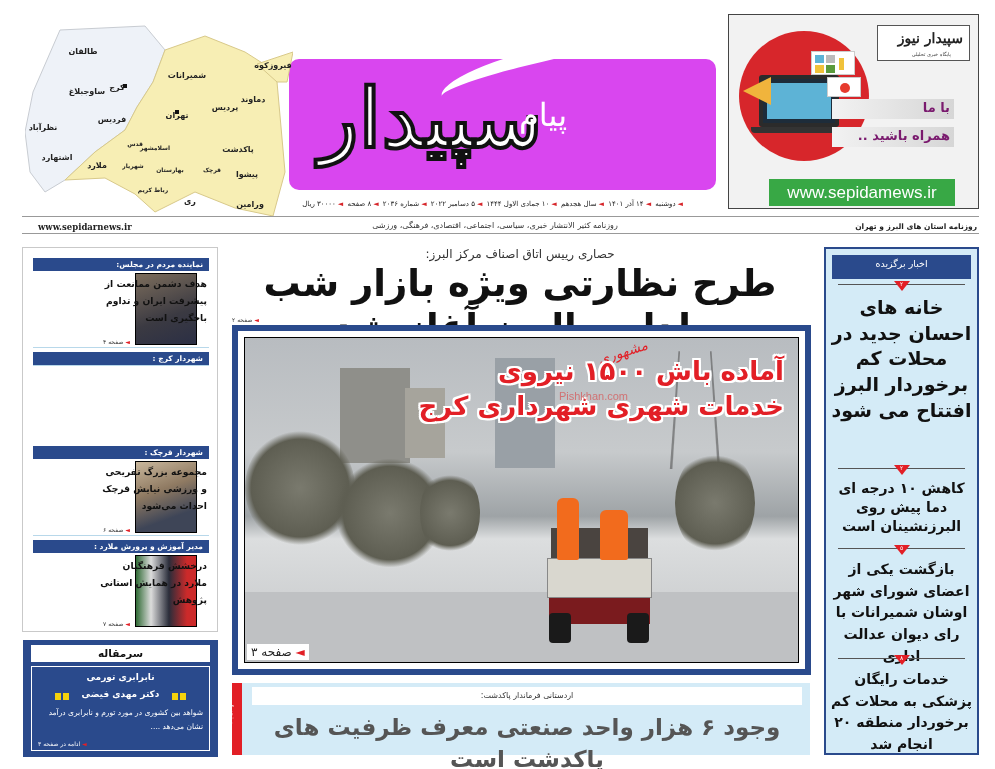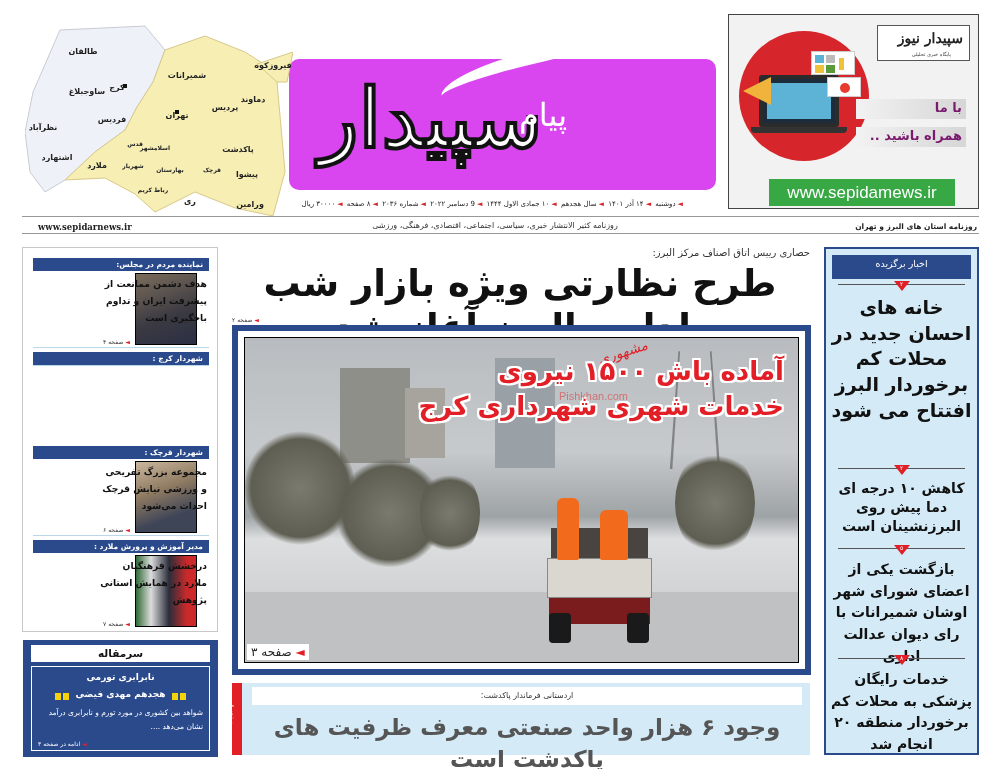--- a/index.html
+++ b/index.html
@@ -15,21 +15,21 @@
   .ad-screen .scr { position: absolute; inset: 4px; background: #5db3d6; }
   .ad-base { left: 22px; top: 112px; width: 96px; height: 6px; background: #333; border-radius: 0 0 4px 4px; }
   .ad-card1 { left: 82px; top: 36px; width: 44px; height: 24px; background: #fff; border: 1px solid #ccc; }
   .ad-card1 i { position: absolute; width: 9px; height: 8px; }
   .ad-card2 { left: 98px; top: 62px; width: 34px; height: 20px; background: #fff; border: 1px solid #ccc; }
   .ad-card2 i { position: absolute; left: 12px; top: 5px; width: 10px; height: 10px; border-radius: 50%; background: #e63b2e; }
   .ad-mega { left: 14px; top: 62px; width: 0; height: 0; border-top: 14px solid transparent; border-bottom: 14px solid transparent; border-right: 28px solid #f0b43c; }
   .ad-logo { left: 148px; top: 10px; width: 93px; height: 36px; background: #fff; border: 1px solid #555; }
   .ad-logo .lg { position: absolute; right: 6px; top: 4px; font-family: "DejaVu Serif", serif; font-weight: bold; font-size: 14px; color: #222; }
   .ad-logo .sm { position: absolute; right: 18px; bottom: 3px; font-size: 5px; color: #444; }
-  .ad-strip { right: 12px; width: 110px; height: 20px; background: linear-gradient(to left, #d6d6d6, #f2f2f2); }
+  .ad-strip { right: 24px; width: 122px; height: 20px; background: linear-gradient(to left, #d6d6d6, #f2f2f2); }
   .ad-strip span { position: absolute; right: 4px; top: 1px; font-size: 13px; font-weight: bold; color: #7a1a6e; }
   .ad-url { left: 40px; top: 164px; width: 186px; height: 27px; background: #38a845; color: #fff; font-family: "Liberation Sans", sans-serif; font-size: 17px; text-align: center; line-height: 27px; direction: ltr; }
 
   .masthead { left: 289px; top: 59px; width: 427px; height: 131px; background: #d946ef; border-radius: 10px; overflow: visible; }
   .mast-main { left: 30px; top: 18px; font-family: "DejaVu Serif", serif; font-size: 82px; font-weight: bold; color: #fff; -webkit-text-stroke: 1.5px #111; letter-spacing: -2px; line-height: 1; }
   .mast-sub { left: 230px; top: 40px; font-family: "DejaVu Serif", serif; font-size: 32px; color: #fff; line-height: 1; }
   .mast-swoosh { left: 150px; top: -20px; width: 290px; height: 60px; border-top: 14px solid #fff; border-radius: 50% 60% 0 0; transform: rotate(-12deg); }
 
   .issue-line { left: 300px; top: 200px; width: 385px; font-size: 7px; color: #222; text-align: right; white-space: nowrap; }
   .issue-line .tri { color: #d7262b; margin: 0 2px; }
@@ -68,21 +68,21 @@
   .ed-head { margin-top: 5px; font-size: 9px; font-weight: bold; }
   .ed-author { margin-top: 7px; font-size: 9px; font-weight: bold; position: relative; }
   .ed-author .sq { display: inline-block; width: 6px; height: 7px; background: #f4d20c; margin: 0 1px; vertical-align: middle; }
   .ed-author .sqL { position: absolute; left: 22px; top: 2px; }
   .ed-author .sqR { position: absolute; right: 22px; top: 2px; }
   .ed-text { margin: 7px 6px 0 6px; font-size: 7.5px; text-align: right; line-height: 14px; }
   .ed-more { position: absolute; left: 6px; bottom: 3px; font-size: 6px; }
   .ed-more .tri { color: #e21f26; }
 
   
-  .kicker { left: 230px; top: 247px; width: 580px; text-align: right; font-size: 10px; color: #333; }
+  .kicker { left: 230px; top: 247px; width: 580px; text-align: center; font-size: 12px; color: #333; }
   .headline { left: 230px; top: 262px; width: 580px; text-align: center; font-size: 37px; font-weight: bold; color: #111; letter-spacing: -1px; line-height: 1.2; }
   .hl-page { left: 232px; top: 316px; font-size: 6px; color: #333; }
   .hl-page .tri { color: #e21f26; }
 
   .photo-frame { left: 232px; top: 325px; width: 579px; height: 350px; background: #2a4a8c; padding: 6px; }
   .photo-inner { position: absolute; left: 6px; top: 6px; right: 6px; bottom: 6px; background: #fff; }
   .photo { position: absolute; left: 12px; top: 12px; right: 12px; bottom: 12px; border: 1px solid #000; background: linear-gradient(to bottom, #b8bcc0 0%, #c7cacc 35%, #9ea3a6 55%, #dcdedf 62%, #c2c4c6 100%); overflow: hidden; }
   .ph-building { position: absolute; background: #8f8f8a; }
   .ph-tree { position: absolute; border-radius: 50%; background: radial-gradient(circle, #7a7a6e 0%, #5e5e52 60%, transparent 70%); }
   .ph-truck { position: absolute; left: 302px; top: 190px; width: 105px; height: 110px; }
@@ -174,21 +174,21 @@
   </g>
   <rect x="98" y="62" width="4" height="4" fill="#111"></rect>
   <rect x="150" y="88" width="4" height="4" fill="#111"></rect>
 </svg>
 
 <div class="abs issue-line">
   <span class="tri">◄</span><span>دوشنبه</span>
   <span class="tri">◄</span><span>۱۴ آذر ۱۴۰۱</span>
   <span class="tri">◄</span><span>سال هجدهم</span>
   <span class="tri">◄</span><span>۱۰ جمادی الاول ۱۴۴۴</span>
-  <span class="tri">◄</span><span>9 دسامبر ۲۰۲۲</span>
+  <span class="tri">◄</span><span>۵ دسامبر ۲۰۲۲</span>
   <span class="tri">◄</span><span>شماره ۲۰۳۶</span>
   <span class="tri">◄</span><span>۸ صفحه</span>
   <span class="tri">◄</span><span>۳۰۰۰۰ ریال</span>
 </div>
 
 <div class="abs hr" style="left:22px;top:216px;width:957px"></div>
 <div class="abs hr" style="left:22px;top:233px;width:957px"></div>
 <div class="abs site-left">www.sepidarnews.ir</div>
 <div class="abs type-line">روزنامه کثیر الانتشار خبری، سیاسی، اجتماعی، اقتصادی، فرهنگی، ورزشی</div>
 <div class="abs prov-right">روزنامه استان های البرز و تهران</div>
@@ -264,21 +264,21 @@
     <div class="rule"></div>
   </div>
 </div>
 
 <div class="abs editorial">
   <div class="ed-title">سرمقاله</div>
   <div class="ed-inner">
     <div class="ed-head">نابرابری تورمی</div>
     <div class="ed-author">
       <span class="sqR"><span class="sq"></span><span class="sq"></span></span>
-      <span>هجدهم مهدی فیضی</span>
+      <span>دکتر مهدی فیضی</span>
       <span class="sqL"><span class="sq"></span><span class="sq"></span></span>
     </div>
     <div class="ed-text">شواهد بین کشوری در مورد تورم و نابرابری درآمد نشان می‌دهد ....</div>
     <div class="ed-more"><span class="tri">◄</span> <span>ادامه در صفحه ۳</span></div>
   </div>
 </div>
 
 <div class="abs kicker">حصاری رییس اتاق اصناف مرکز البرز:</div>
 <div class="abs headline">طرح نظارتی ویژه بازار شب یلدا در البرز آغاز شد</div>
 <div class="abs hl-page"><span class="tri">◄</span> <span>صفحه ۲</span></div>

